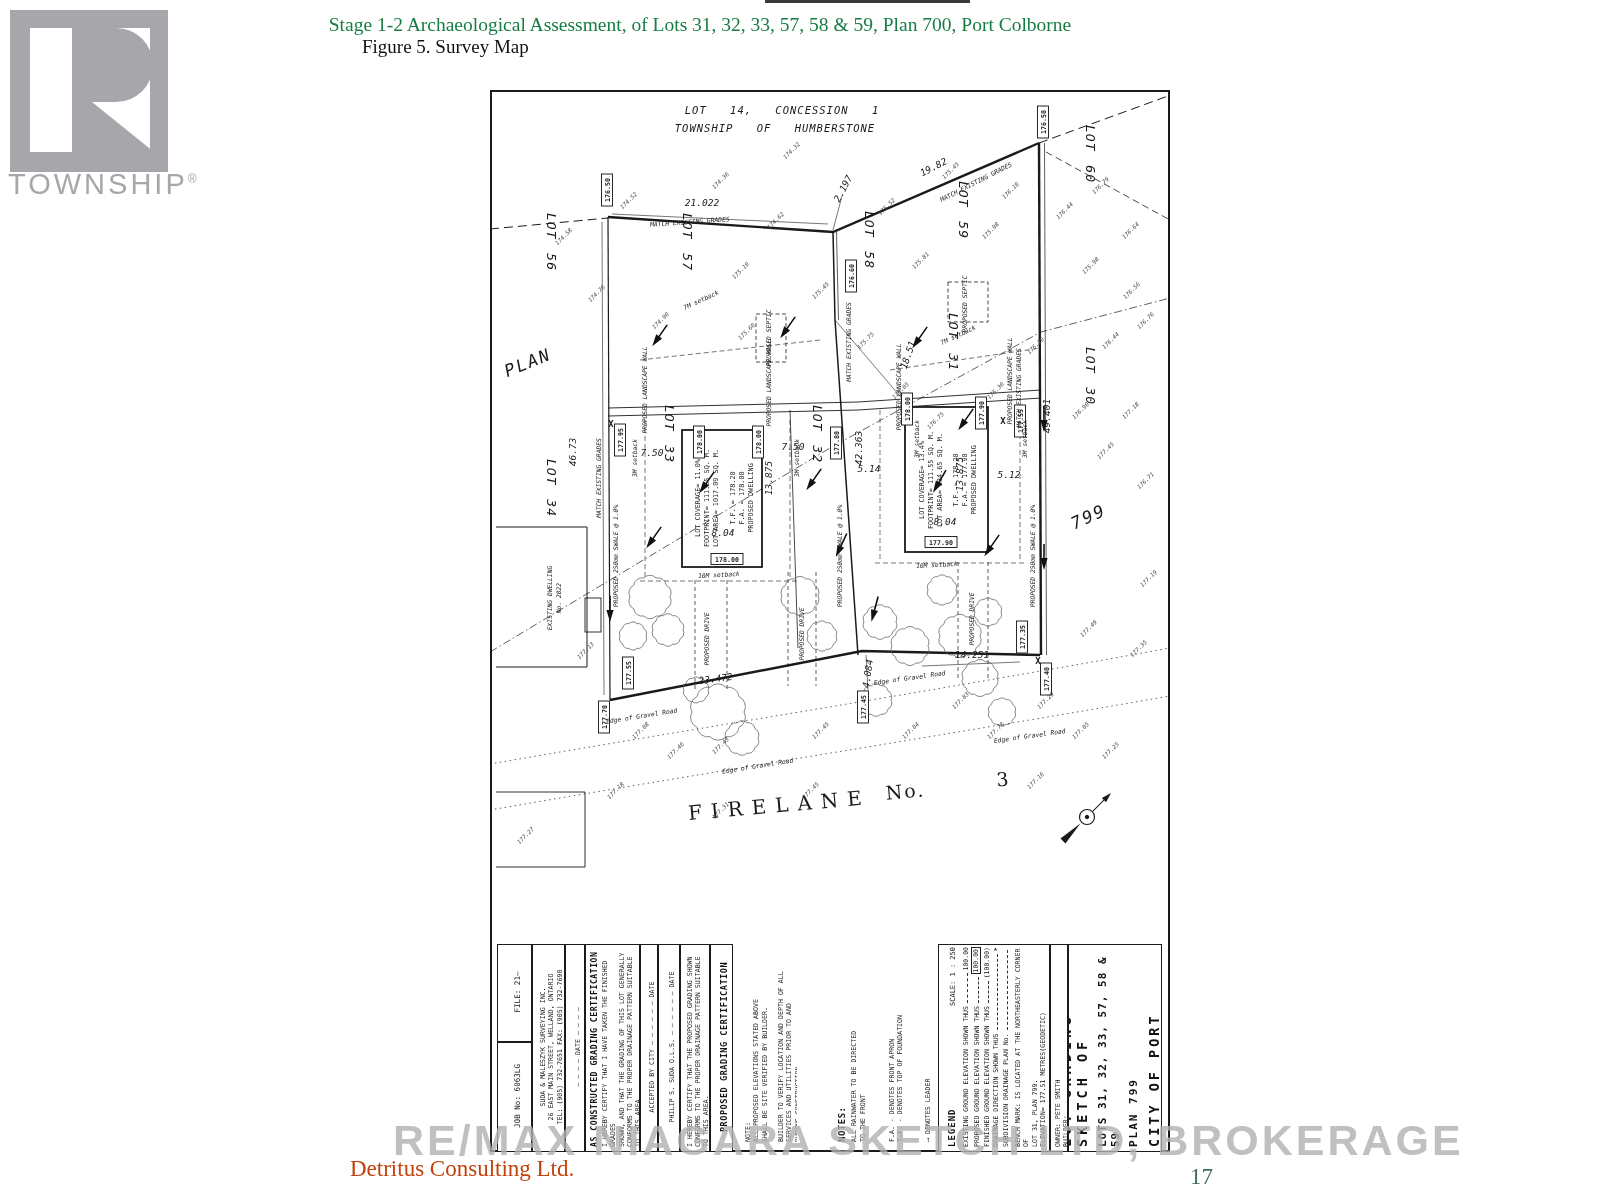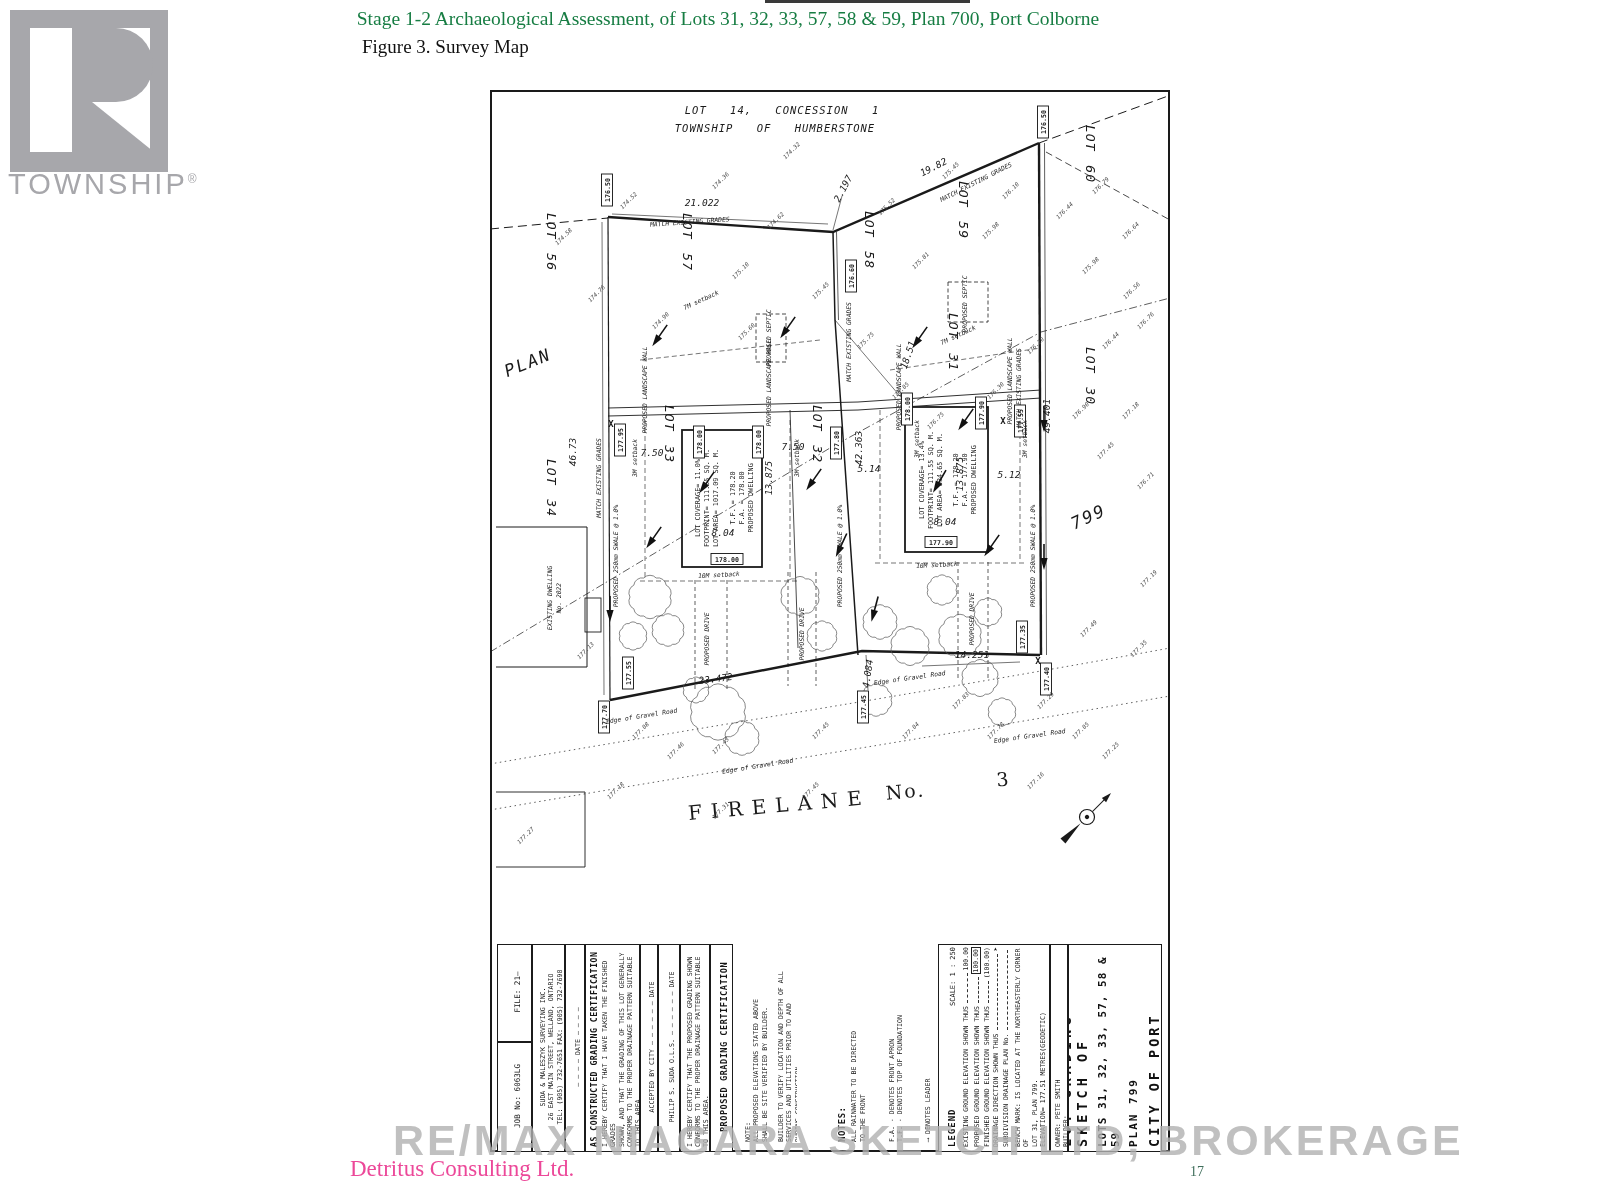--- a/index.html
+++ b/index.html
@@ -1,18 +1,18 @@
 <!DOCTYPE html>
 <html><head>
 <meta charset="utf-8">
 <style>
   html,body{margin:0;padding:0;background:#fff;width:1600px;height:1200px;overflow:hidden;}
   body{position:relative;font-family:"Liberation Serif",serif;}
   #topline{position:absolute;left:765px;top:0;width:205px;height:3px;background:#3a3a3a;}
-  #hdr1{position:absolute;left:0;top:8px;width:1400px;text-align:center;font-size:19.5px;color:#177d43;padding-left:28px;}
+  #hdr1{position:absolute;left:0;top:14px;width:1400px;text-align:center;font-size:19.5px;color:#177d43;}
   #hdr2{position:absolute;left:362px;top:36px;font-size:19px;color:#111;}
   #logo{position:absolute;left:8px;top:8px;width:190px;height:210px;}
   #logo-word{position:absolute;left:8px;top:168px;width:185px;font-family:"Liberation Sans",sans-serif;
     font-size:29px;color:#a7a7ab;letter-spacing:3px;font-weight:400;}
   #logo-word sup{font-size:12px;}
   #map{position:absolute;left:490px;top:90px;width:680px;height:1062px;background:#fff;}
   #survey-svg{position:absolute;left:0;top:0;}
   
   text{fill:#1a1a1a;font-family:"DejaVu Sans Mono",monospace;}
   .hdr{font-style:italic;font-size:10.5px;word-spacing:16px;letter-spacing:1px;}
@@ -40,30 +40,30 @@
   .legend-row .boxed{border:1px solid #222;padding:0 1px;}
   .legend-row .arrowhead{font-size:7px;}
   #bigtitle div{font-weight:bold;color:#111;}
   #bt1{font-size:13.5px;letter-spacing:4px;margin-bottom:6px;}
   #bt2{font-size:11px;letter-spacing:1px;margin-bottom:5px;}
   #bt3{font-size:11px;letter-spacing:2px;margin-bottom:6px;}
   #bt4{font-size:13.5px;letter-spacing:3px;}
   #watermark{position:absolute;left:393px;top:1116px;width:1140px;white-space:nowrap;z-index:60;
     font-family:"Liberation Sans",sans-serif;font-weight:bold;font-size:43px;letter-spacing:3px;
     color:rgba(176,176,176,.8);}
-  #footer-co{position:absolute;left:350px;top:1156px;font-size:23px;color:#ec4899;}
-  #pageno{position:absolute;left:1190px;top:1164px;font-size:14px;color:#3f6e5b;}
+  #footer-co{position:absolute;left:350px;top:1156px;font-size:23px;color:#c2410c;}
+  #pageno{position:absolute;left:1190px;top:1164px;font-size:23px;color:#3f6e5b;}
 </style>
 </head>
 <body>
 
 <div id="topline"></div>
 
 <div id="hdr1">Stage 1-2 Archaeological Assessment, of Lots 31, 32, 33, 57, 58 &amp; 59, Plan 700, Port Colborne</div>
-<div id="hdr2">Figure 3. Survey Map</div>
+<div id="hdr2">Figure 5. Survey Map</div>
 
 <div id="logo">
   <svg width="190" height="210" viewBox="0 0 190 210">
     <rect x="2" y="2" width="158" height="162" fill="#a7a7ab"></rect>
     <rect x="22" y="20" width="42" height="124" fill="#ffffff"></rect>
     <rect x="84" y="20" width="58" height="124" fill="#ffffff"></rect>
     <path d="M84,20 h24 a37,37 0 0 1 0,74 h-24 z" fill="#a7a7ab"></path>
     <path d="M84,94 L146,144 L84,144 z" fill="#a7a7ab"></path>
   </svg>
 </div>

